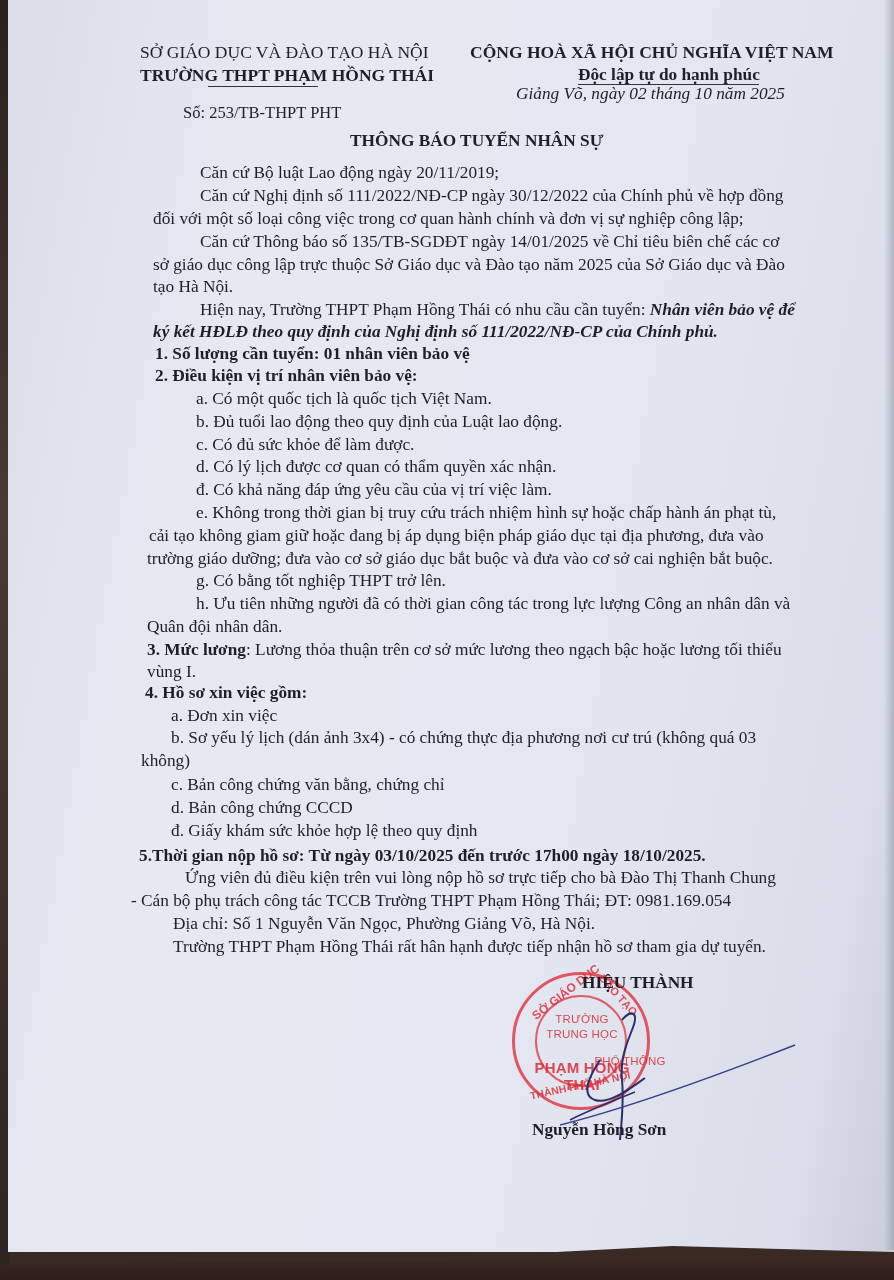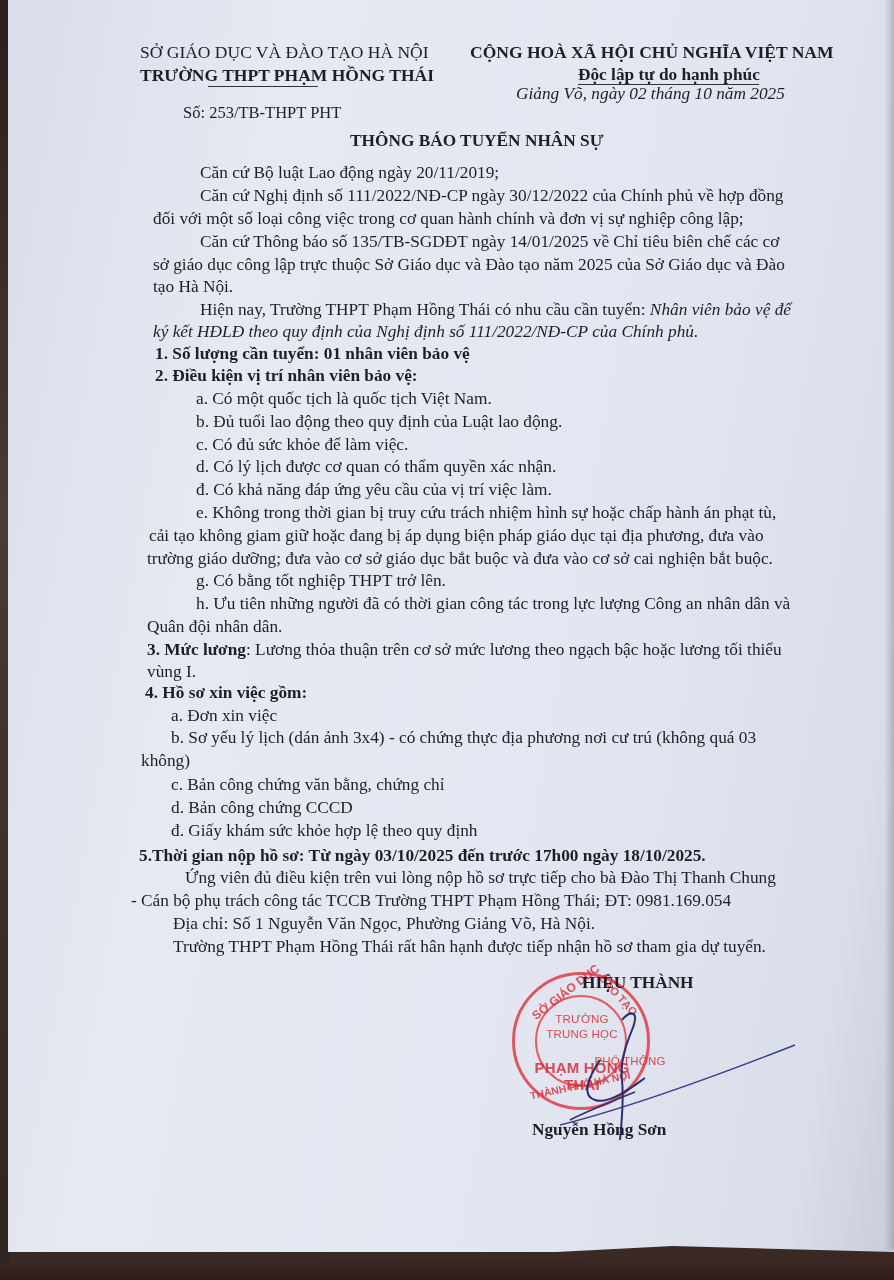--- a/index.html
+++ b/index.html
@@ -24,21 +24,21 @@
     }
     .bottom-shadow {
       position: absolute; left: 0; top: 1235px; width: 894px; height: 45px;
       background: linear-gradient(180deg, rgba(60,40,35,0) 0%, #3b2823 55%, #2c1e1a 100%);
       clip-path: polygon(0 65%, 60% 55%, 75% 40%, 100% 40%, 100% 100%, 0 100%);
     }
     .doc { position: absolute; left: 0; top: 0; width: 894px; height: 1252px; }
     .abs { position: absolute; white-space: nowrap; }
     .b { font-weight: bold; }
     .i { font-style: italic; }
-    .bi { font-weight: normal; font-style: italic; }
+    .bi { font-weight: bold; font-style: italic; }
     .f17 { font-size: 17.3px; }
     .f16 { font-size: 16.5px; }
     .line { position: absolute; height: 1px; background: #333; }
 
     .stamp {
       position: absolute; left: 512px; top: 972px; width: 138px; height: 138px;
       border: 3px solid rgba(222,60,70,.85); border-radius: 50%;
       box-sizing: border-box;
     }
     .stamp-inner {
@@ -89,21 +89,21 @@
   <div class="abs f17" style="left:200px;top:300px;">
     <span>Hiện nay, Trường THPT Phạm Hồng Thái có nhu cầu cần tuyển: </span><span class="bi">Nhân viên bảo vệ để</span>
   </div>
   <div class="abs f17 bi" style="left:153px;top:322px;">ký kết HĐLĐ theo quy định của Nghị định số 111/2022/NĐ-CP của Chính phủ.</div>
 
   <div class="abs f17 b" style="left:155px;top:344px;">1. Số lượng cần tuyển: 01 nhân viên bảo vệ</div>
 
   <div class="abs f17 b" style="left:155px;top:366px;">2. Điều kiện vị trí nhân viên bảo vệ:</div>
   <div class="abs f17" style="left:196px;top:389px;">a. Có một quốc tịch là quốc tịch Việt Nam.</div>
   <div class="abs f17" style="left:196px;top:412px;">b. Đủ tuổi lao động theo quy định của Luật lao động.</div>
-  <div class="abs f17" style="left:196px;top:435px;">c. Có đủ sức khỏe để làm việc.</div>
+  <div class="abs f17" style="left:196px;top:435px;">c. Có đủ sức khỏe để làm được.</div>
   <div class="abs f17" style="left:196px;top:457px;">d. Có lý lịch được cơ quan có thẩm quyền xác nhận.</div>
   <div class="abs f17" style="left:196px;top:480px;">đ. Có khả năng đáp ứng yêu cầu của vị trí việc làm.</div>
   <div class="abs f17" style="left:196px;top:503px;">e. Không trong thời gian bị truy cứu trách nhiệm hình sự hoặc chấp hành án phạt tù,</div>
   <div class="abs f17" style="left:149px;top:526px;">cải tạo không giam giữ hoặc đang bị áp dụng biện pháp giáo dục tại địa phương, đưa vào</div>
   <div class="abs f17" style="left:147px;top:549px;">trường giáo dưỡng; đưa vào cơ sở giáo dục bắt buộc và đưa vào cơ sở cai nghiện bắt buộc.</div>
   <div class="abs f17" style="left:196px;top:571px;">g. Có bằng tốt nghiệp THPT trở lên.</div>
   <div class="abs f17" style="left:196px;top:594px;">h. Ưu tiên những người đã có thời gian công tác trong lực lượng Công an nhân dân và</div>
   <div class="abs f17" style="left:147px;top:617px;">Quân đội nhân dân.</div>
 
   <div class="abs f17" style="left:147px;top:640px;">

